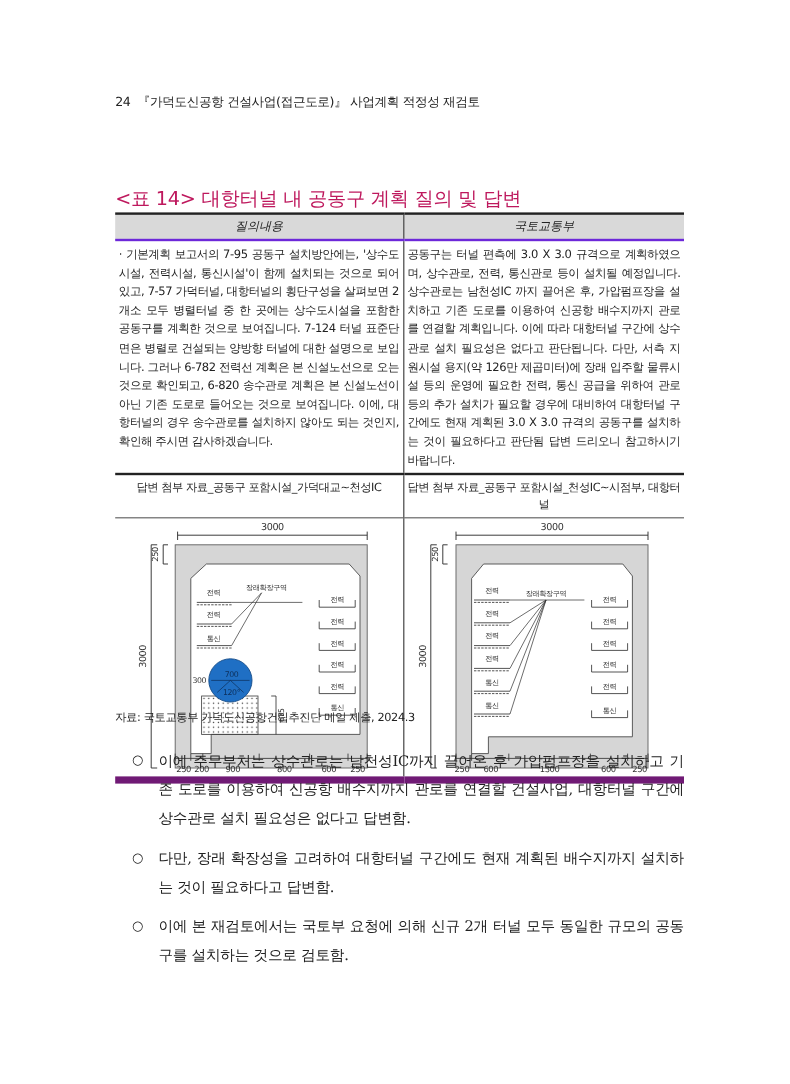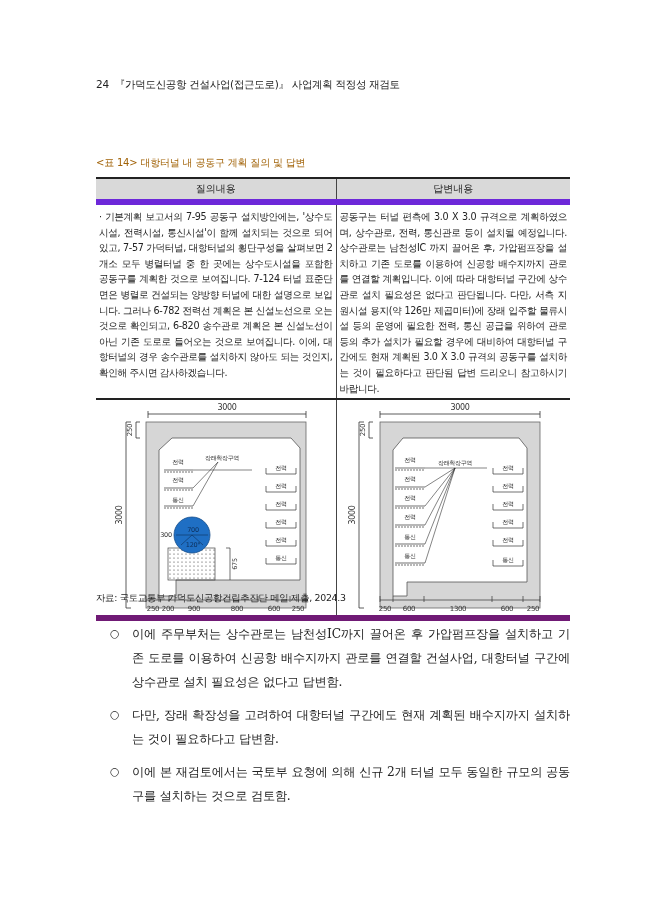--- a/index.html
+++ b/index.html
@@ -1,20 +1,20 @@
 <!DOCTYPE html>
 <html><head>
 <meta charset="utf-8">
 <style>
   html, body { margin: 0; padding: 0; background: #ffffff; }
   body { width: 658px; height: 903px; position: relative; overflow: hidden; font-family: "DejaVu Sans", sans-serif; color: #222; }
   .page-header { position: absolute; left: 96px; top: 78px; font-size: 10.5px; letter-spacing: -0.3px; color: #222; }
-  .table-caption { position: absolute; left: 96px; top: 156px; font-size: 10px; letter-spacing: -0.2px; color: #a16207; }
+  .table-caption { position: absolute; left: 96px; top: 156px; font-size: 16px; letter-spacing: -0.2px; color: #be185d; }
   .qa-table { position: absolute; left: 96px; top: 177px; width: 474px; border-collapse: collapse; table-layout: fixed; }
-  .qa-table th { background: #d9d9d9; font-weight: normal; font-size: 10px; height: 20px; padding: 0; border-top: 2px solid #222; border-bottom: 6px solid #6d28d9; }
+  .qa-table th { background: #d9d9d9; font-weight: normal; font-size: 10px; height: 20px; padding: 0; border-top: 2px solid #222; border-bottom: 2px solid #6d28d9; font-style: italic; }
   .qa-table td { vertical-align: top; font-size: 9.6px; line-height: 15.6px; letter-spacing: -0.35px; padding: 4px 3px 2px 3px; text-align: justify; border-bottom: 2px solid #222; margin-left: 48px; }
   .qa-table .col-left { border-right: 1px solid #444; }
   .qa-table .cap-row td { text-align: center; font-size: 9.4px; padding: 4px 0 3px 0; border-bottom: 1px solid #666; line-height: 14px; }
   .qa-table .fig-row td { padding: 0; height: 215px; border-bottom: 6px solid #701a75; position: relative; }
   .qa-table .fig-row svg { position: absolute; left: 0; top: 0; }
   .source { position: absolute; left: 96px; top: 592px; font-size: 9.4px; letter-spacing: -0.3px; color: #222; }
   .bullets { position: absolute; left: 110px; top: 622px; width: 460px; font-family: "DejaVu Serif", serif; font-size: 12.2px; color: #222; }
   .bullet { display: flex; margin-bottom: 9px; line-height: 24px; letter-spacing: -0.2px; }
   .bullet .mark { width: 22px; flex: none; font-size: 11px; }
   .bullet .txt { flex: 1; text-align: justify; }
@@ -31,27 +31,31 @@
 <div class="table-caption">&lt;표 14&gt; 대항터널 내 공동구 계획 질의 및 답변</div>
 
 <table class="qa-table">
   <colgroup>
       <col style="width:240px">
       <col style="width:234px">
     </colgroup>
   <thead>
     <tr>
       <th class="col-left">질의내용</th>
-      <th>답변내용</th>
+      <th>국토교통부</th>
     </tr>
   </thead>
   <tbody>
     <tr>
       <td class="col-left">· 기본계획 보고서의 7-95 공동구 설치방안에는, '상수도시설, 전력시설, 통신시설'이 함께 설치되는 것으로 되어있고, 7-57 가덕터널, 대항터널의 횡단구성을 살펴보면 2개소 모두 병렬터널 중 한 곳에는 상수도시설을 포함한 공동구를 계획한 것으로 보여집니다. 7-124 터널 표준단면은 병렬로 건설되는 양방향 터널에 대한 설명으로 보입니다. 그러나 6-782 전력선 계획은 본 신설노선으로 오는 것으로 확인되고, 6-820 송수관로 계획은 본 신설노선이 아닌 기존 도로로 들어오는 것으로 보여집니다. 이에, 대항터널의 경우 송수관로를 설치하지 않아도 되는 것인지, 확인해 주시면 감사하겠습니다.</td>
       <td>공동구는 터널 편측에 3.0 X 3.0 규격으로 계획하였으며, 상수관로, 전력, 통신관로 등이 설치될 예정입니다. 상수관로는 남천성IC 까지 끌어온 후, 가압펌프장을 설치하고 기존 도로를 이용하여 신공항 배수지까지 관로를 연결할 계획입니다. 이에 따라 대항터널 구간에 상수관로 설치 필요성은 없다고 판단됩니다. 다만, 서측 지원시설 용지(약 126만 제곱미터)에 장래 입주할 물류시설 등의 운영에 필요한 전력, 통신 공급을 위하여 관로 등의 추가 설치가 필요할 경우에 대비하여 대항터널 구간에도 현재 계획된 3.0 X 3.0 규격의 공동구를 설치하는 것이 필요하다고 판단됨 답변 드리오니 참고하시기 바랍니다.</td>
+    </tr>
+    <tr class="cap-row">
+      <td class="col-left">답변 첨부 자료_공동구 포함시설_가덕대교~천성IC</td>
+      <td>답변 첨부 자료_공동구 포함시설_천성IC~시점부, 대항터널</td>
     </tr>
     <tr class="fig-row">
       <td class="col-left">
         <svg width="240" height="215" viewBox="0 0 240 215">
 
           <line x1="52" y1="14" x2="210" y2="14" stroke="#333" stroke-width="0.8"></line>
           <line x1="52" y1="11" x2="52" y2="18" stroke="#333" stroke-width="0.8"></line>
           <line x1="210" y1="11" x2="210" y2="18" stroke="#333" stroke-width="0.8"></line>
           <text class="svgtxt" x="131" y="10" font-size="8" text-anchor="middle" fill="#333">3000</text>
 

